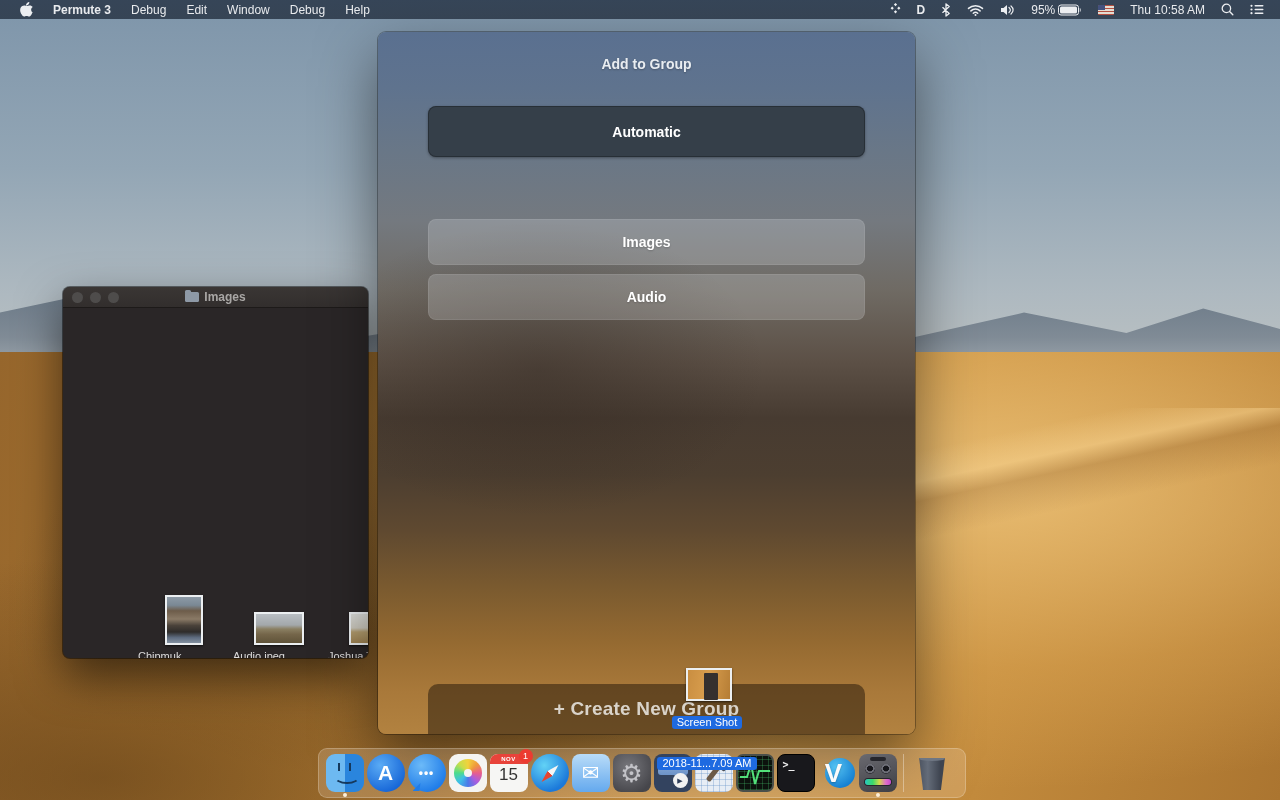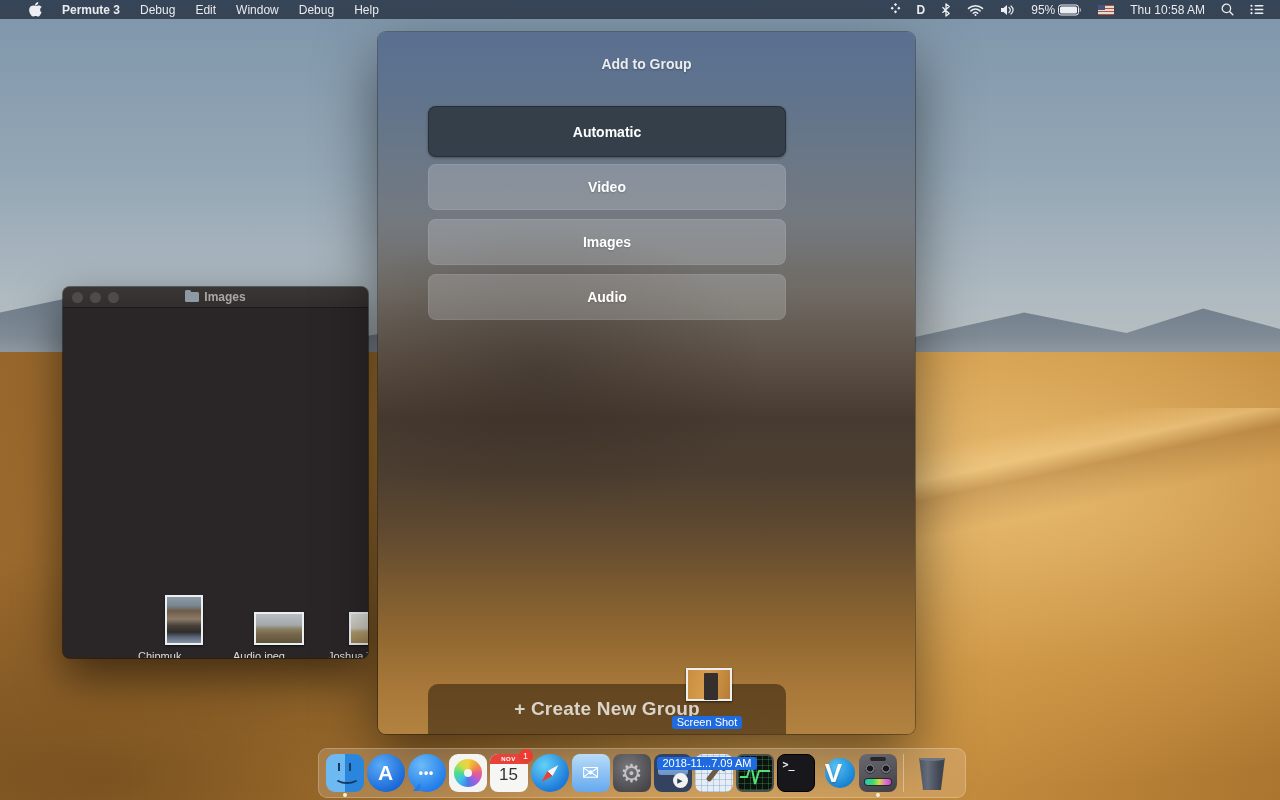--- a/index.html
+++ b/index.html
@@ -19,21 +19,21 @@
       radial-gradient(60% 70% at 8% 95%, rgba(90,58,20,.55) 0%, rgba(0,0,0,0) 70%),
       radial-gradient(55% 60% at 38% 55%, rgba(74,52,30,.35) 0%, rgba(0,0,0,0) 70%),
       linear-gradient(105deg,#96662c 0%,#aa7631 25%,#c08739 45%,#cd9747 62%,#c28a3c 78%,#ab7530 100%); }
   .wp-crest { position:absolute; left:620px; top:408px; width:660px; height:140px; opacity:.6;
     background:linear-gradient(168deg, rgba(0,0,0,0) 38%, rgba(244,206,138,.9) 49%, rgba(140,92,40,.5) 56%, rgba(0,0,0,0) 70%); }
 
   
   .menubar { position:absolute; left:0; top:0; width:1280px; height:19px; z-index:60;
     background:linear-gradient(180deg, rgba(44,58,76,.88), rgba(38,50,66,.82));
     display:flex; align-items:center; color:#e9ebee; font-size:12px; }
-  .mb-left { display:flex; align-items:center; gap:0; padding-left:19px; }
+  .mb-left { display:flex; align-items:center; gap:0; padding-left:10px; }
   .mb-item { padding:0 10px; height:19px; display:flex; align-items:center; }
   .mb-app { font-weight:bold; }
   .mb-right { margin-left:auto; display:flex; align-items:center; gap:0; padding-right:8px; }
   .st { padding:0 8px; height:19px; display:flex; align-items:center; gap:3px; }
   .flag { width:16px; height:10px; border-radius:1px; position:relative; overflow:hidden;
     background:repeating-linear-gradient(180deg,#b55041 0 1.5px,#e3dcd2 1.5px 3px); }
   .flag::before { content:""; position:absolute; left:0; top:0; width:7px; height:5px; background:#44527e; }
 
   
   .tl { width:12px; height:12px; border-radius:50%; display:inline-block; }
@@ -74,21 +74,21 @@
       radial-gradient(60% 30% at 30% 48%, rgba(40,30,24,.35), rgba(0,0,0,0) 70%),
       linear-gradient(180deg,#5a7090 0%,#5f738e 8%,#697787 17%,#74797f 27%,#6f6a63 37%,#5c5046 47%,#473b31 55%,#4c3e30 63%,#5f4930 71%,#7a5a2f 79%,#956a31 87%,#a9793a 94%,#b28240 100%);
     box-shadow:0 25px 60px rgba(0,0,0,.5), 0 0 0 1px rgba(0,0,0,.3); }
   .p-titlebar { position:absolute; left:0; top:0; width:100%; height:23px;
     background:rgba(52,64,80,.30); border-bottom:1px solid rgba(0,0,0,.12); }
   .p-lights { position:absolute; left:10px; top:6px; display:flex; gap:8px; }
   .tl-red { background:#ee6a5e; } .tl-yel { background:#f5bd4f; } .tl-grn { background:#61c454; }
   .p-title { position:absolute; left:0; top:4px; width:100%; text-align:center; color:#c9cfd6; font-size:12px; }
   .p-header { position:absolute; left:0; top:24px; width:100%; text-align:center; color:#e9edf1;
     font-size:14px; font-weight:bold; text-shadow:0 1px 2px rgba(0,0,0,.25); }
-  .gbtn { position:absolute; left:50px; width:358px; border-radius:8px; display:flex;
+  .gbtn { position:absolute; left:50px; width:437px; border-radius:8px; display:flex;
     align-items:center; justify-content:center; color:#fff; font-size:14px; font-weight:bold; }
   .g-auto { top:74px; height:51px; background:#353f49;
     box-shadow:0 1px 3px rgba(0,0,0,.35), inset 0 0 0 1px rgba(0,0,0,.25); }
   .g-trans { background:rgba(230,236,242,.22); box-shadow:inset 0 0 0 1px rgba(255,255,255,.08); text-shadow:0 1px 2px rgba(0,0,0,.2); }
   .g-video { top:132px; height:46px; }
   .g-images { top:187px; height:46px; }
   .g-audio { top:242px; height:46px; }
   .g-create { top:652px; height:50px; border-radius:10px 10px 0 0; background:rgba(44,29,13,.55);
     color:#d9d3ca; font-size:19px; letter-spacing:.2px; }
 
@@ -284,21 +284,20 @@
           <div class="thumb th-josh"></div>
         </div>
       <div class="flabel"><span>Joshua Tree.jpg</span></div>
     </div>
 
   </div>
 
   <div class="permute">
     <div class="p-header">Add to Group</div>
     <div class="gbtn g-auto">Automatic</div>
-    <div class="gbtn g-trans g-video">Video</div>
     <div class="gbtn g-trans g-images">Images</div>
     <div class="gbtn g-trans g-audio">Audio</div>
     <div class="gbtn g-create">+  Create New Group</div>
   </div>
 
   <div class="ghost">
     <div class="gh-thumb thumb th-shot"></div>
     <div class="gh-lbl gh1"><span class="bluepill">Screen Shot</span></div>
     <div class="gh-lbl gh2"><span class="bluepill">2018-11...7.09 AM</span></div>
   </div>

